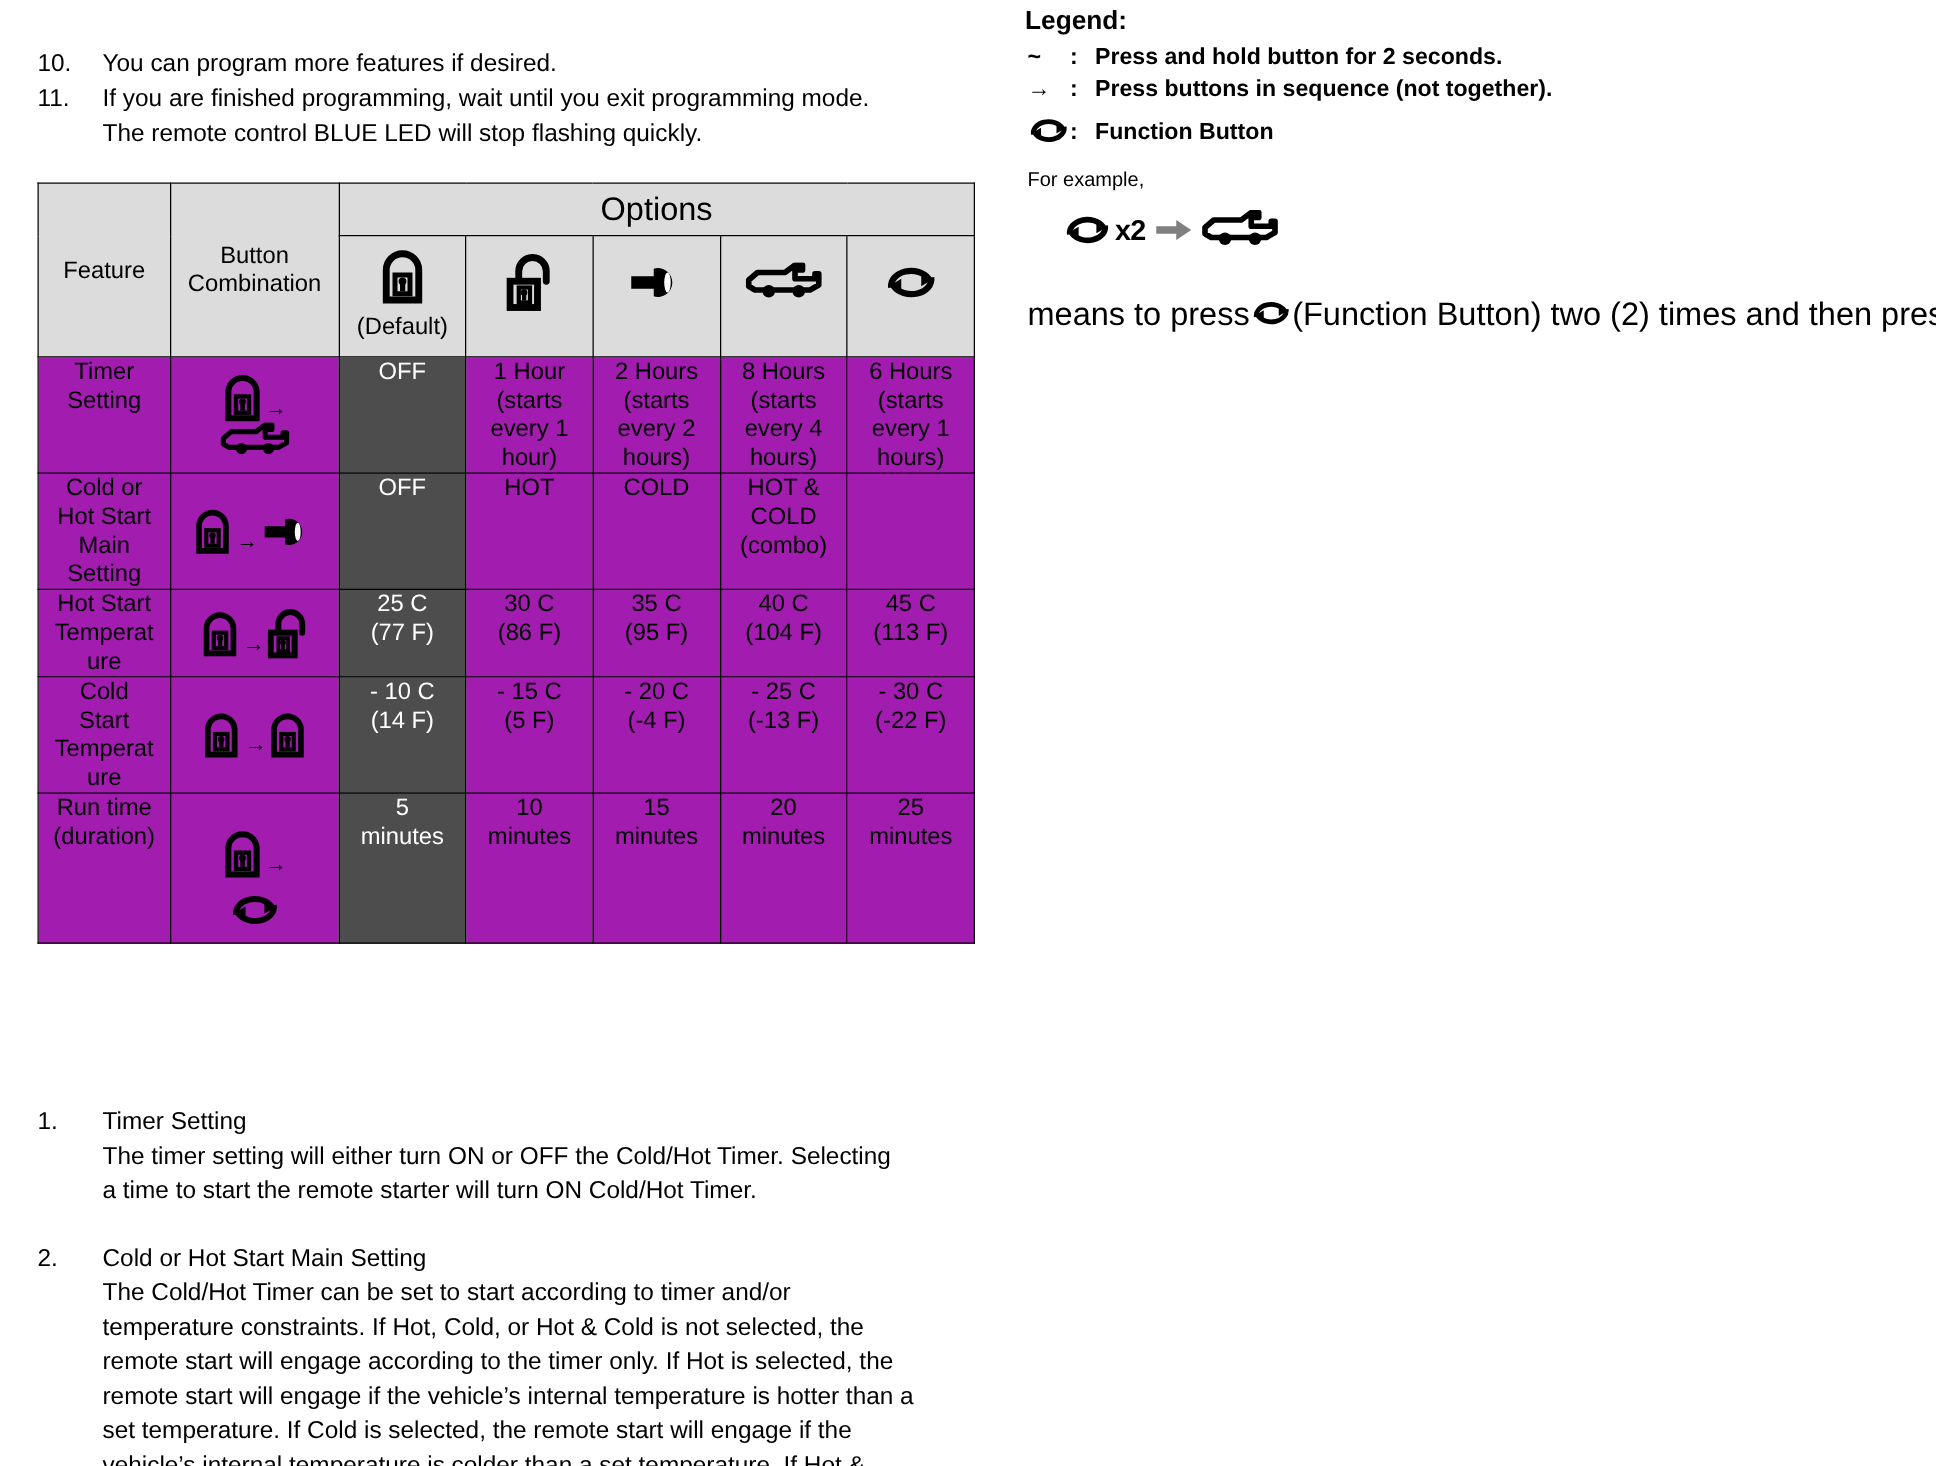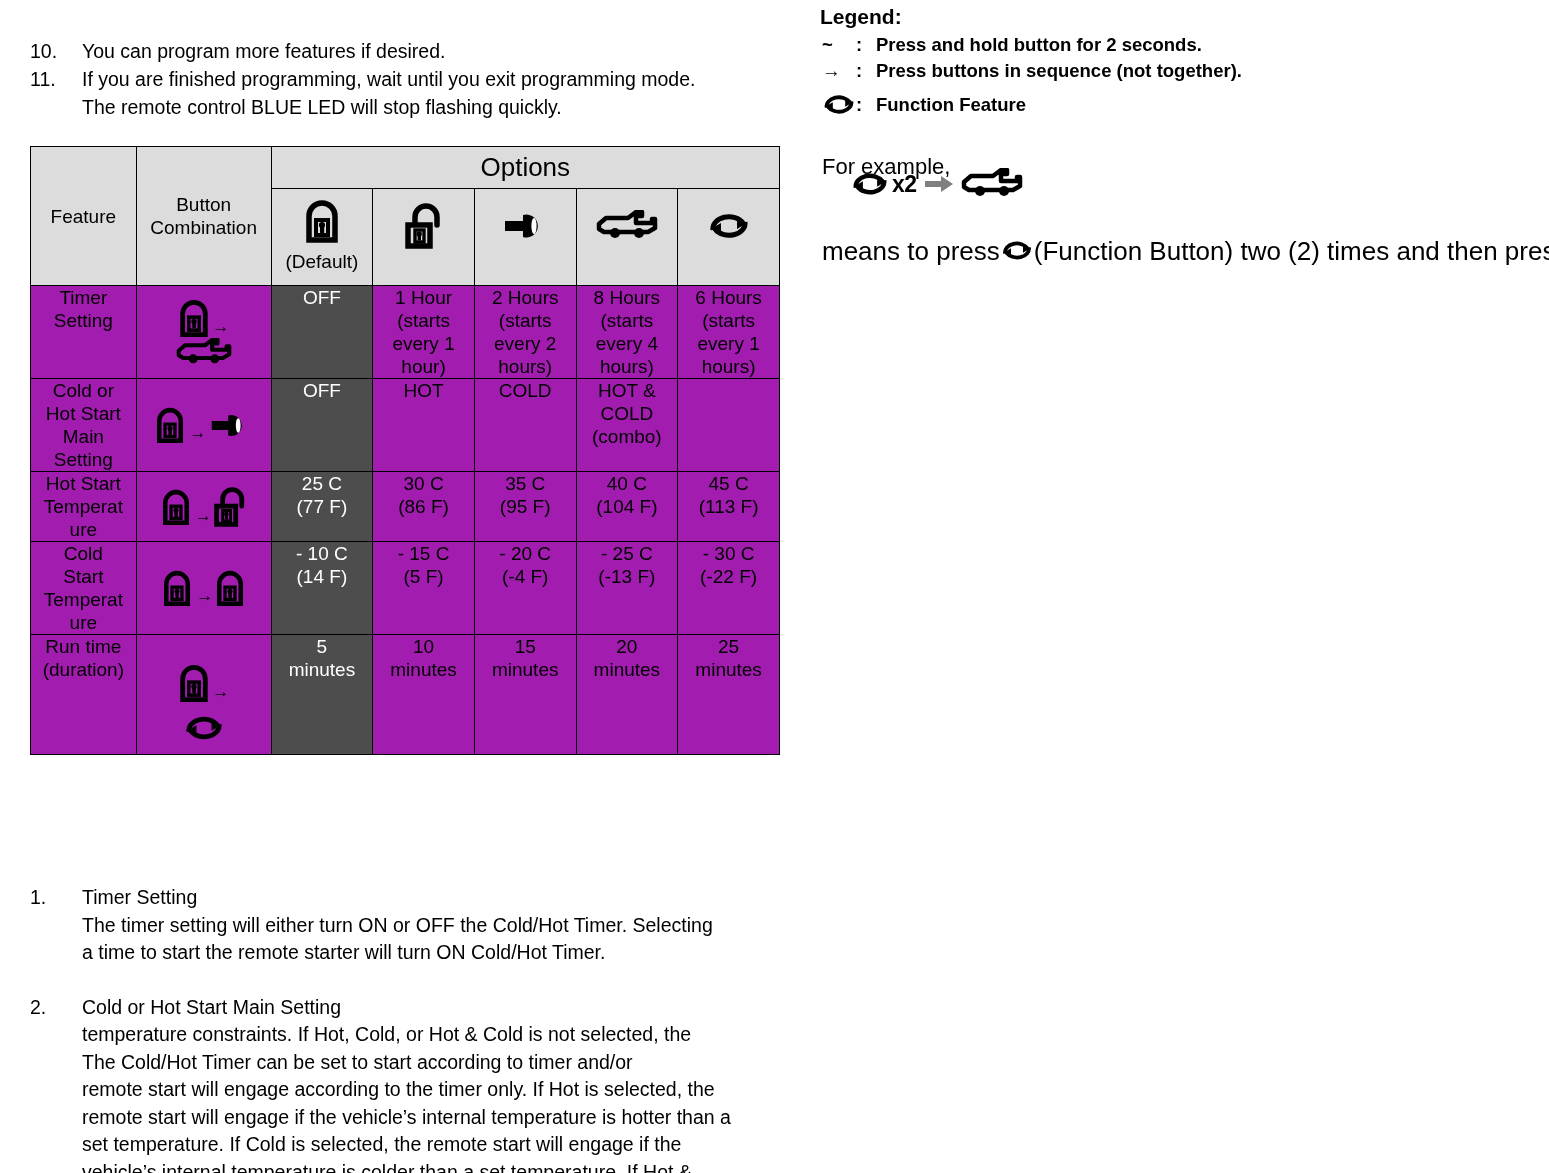--- a/index.html
+++ b/index.html
@@ -165,22 +165,22 @@
     flex: 0 0 34px;
     text-align: left;
   }
   .legend-colon { width: 20px; flex: 0 0 20px; text-align: left; }
   #legend-rows { position: absolute; left: 2px; top: 32px; width: 700px; }
   .legend-row.icon-row { margin-top: 6px; }
   .legend-row.icon-row .legend-sym { display:flex; align-items:center; }
 
   #for-example {
     position: absolute;
-    left: 2px; top: 154px;
-    font-size: 22px;
+    left: 2px; top: 132px;
+    font-size: 16px;
     line-height: 26px;
   }
   #example-sequence {
     position: absolute;
     left: 30px; top: 168px;
     display: flex;
     align-items: center;
     gap: 2px;
   }
   .x2-label {
@@ -552,22 +552,22 @@
         <span class="cont">Timer Setting</span>
         <span class="cont">The timer setting will either turn ON or OFF the Cold/Hot Timer.  Selecting</span>
         <span class="cont">a time to start the remote starter will turn ON  Cold/Hot Timer.</span>
       </span>
     </div>
     <div class="step-gap"></div>
     <div class="step-row">
       <span class="step-num">2.</span>
       <span class="step-body">
         <span class="cont">Cold or Hot Start Main Setting</span>
+        <span class="cont">The Cold/Hot Timer can be set to start according to timer and/or</span>
         <span class="cont">temperature constraints.  If Hot, Cold, or Hot &amp; Cold is not selected, the</span>
-        <span class="cont">The Cold/Hot Timer can be set to start according to timer and/or</span>
         <span class="cont">remote start will engage according to the timer only.  If Hot is selected, the</span>
         <span class="cont">remote start will engage if the vehicle’s internal temperature is hotter than a</span>
         <span class="cont">set temperature.  If Cold is selected, the remote start will engage if the</span>
         <span class="cont">vehicle’s internal temperature is colder than a set temperature.  If Hot &amp;</span>
 
       </span>
     </div>
   </div>
 </div>
 
@@ -589,21 +589,21 @@
     <div class="legend-row icon-row">
       <span class="legend-sym">
         <svg width="36" height="29" viewBox="0 0 44 36">
           <path d="M6 22 A16 12 0 0 1 36 15" fill="none" stroke="#000" stroke-width="5"></path>
           <path d="M30 9 L40 15 L30 21 Z" fill="#000"></path>
           <path d="M38 14 A16 12 0 0 1 8 21" fill="none" stroke="#000" stroke-width="5"></path>
           <path d="M14 27 L4 21 L14 15 Z" fill="#000"></path>
         </svg>
       </span>
       <span class="legend-colon">:</span>
-      <span>Function Feature</span>
+      <span>Function Button</span>
     </div>
   </div>
 
   <div id="for-example">For example,</div>
 
   <div id="example-sequence">
     <span class="ico">
       <svg width="40" height="32" viewBox="0 0 44 36">
         <path d="M6 22 A16 12 0 0 1 36 15" fill="none" stroke="#000" stroke-width="5"></path>
         <path d="M30 9 L40 15 L30 21 Z" fill="#000"></path>

